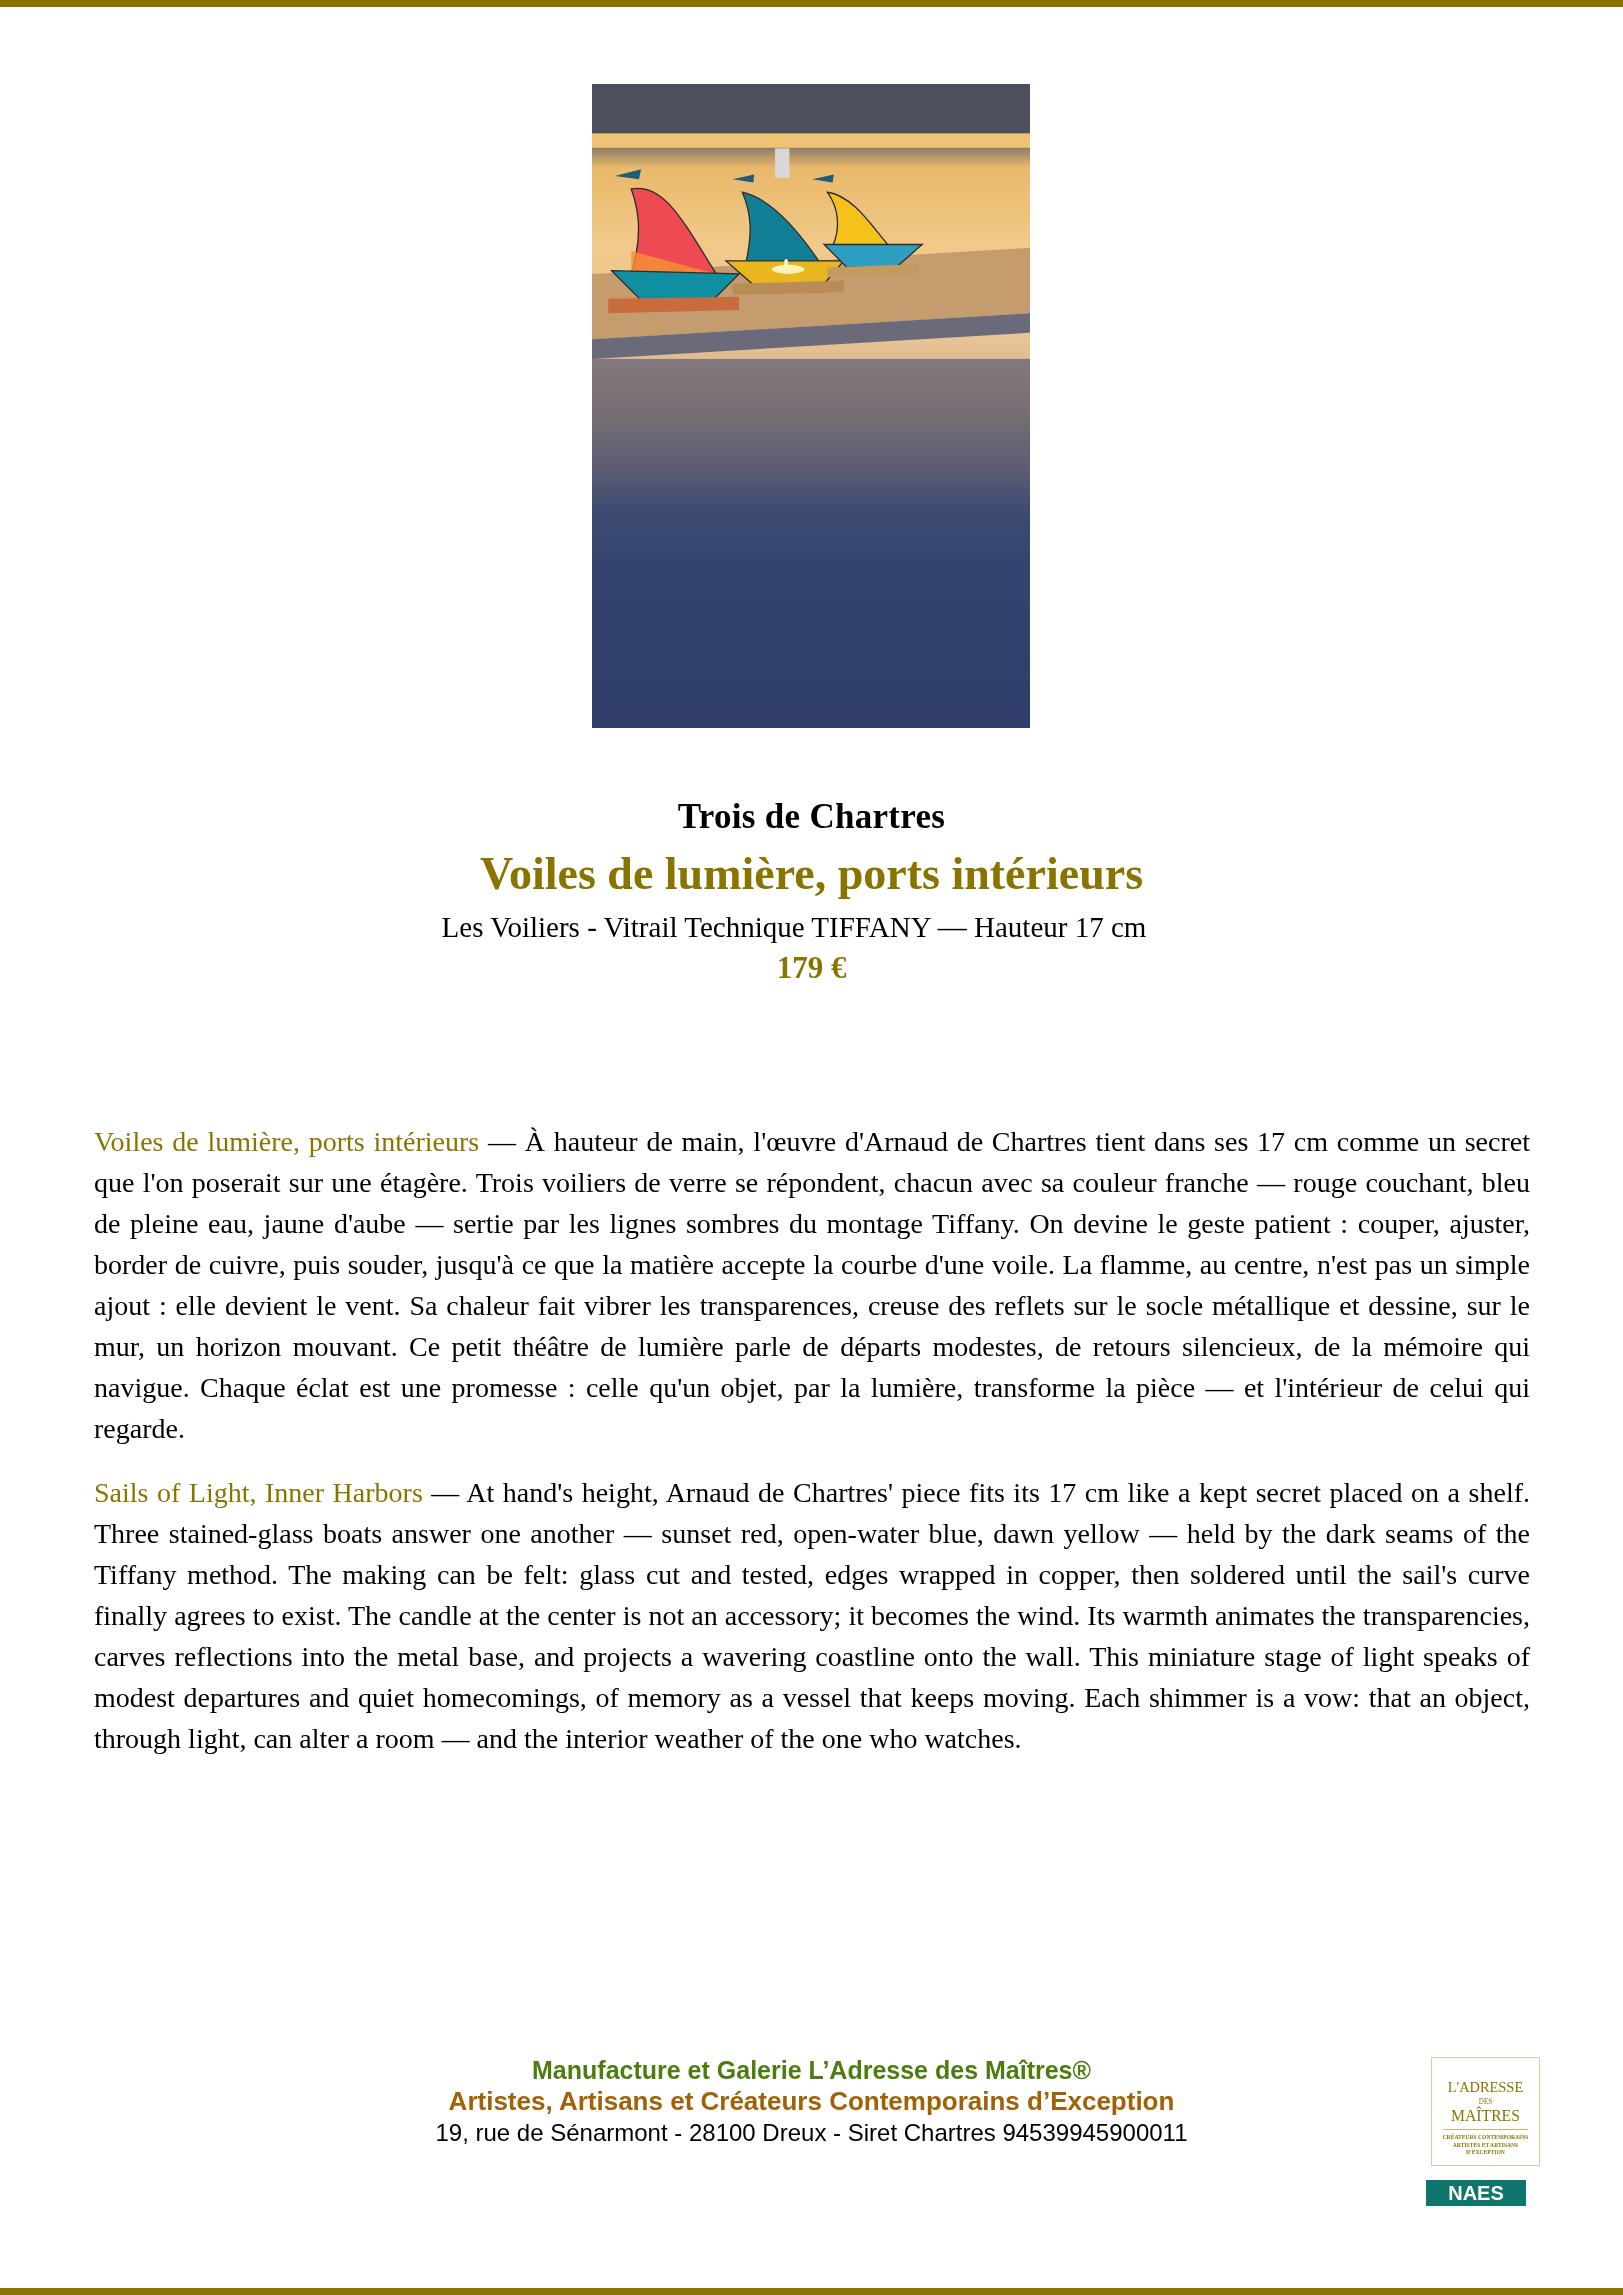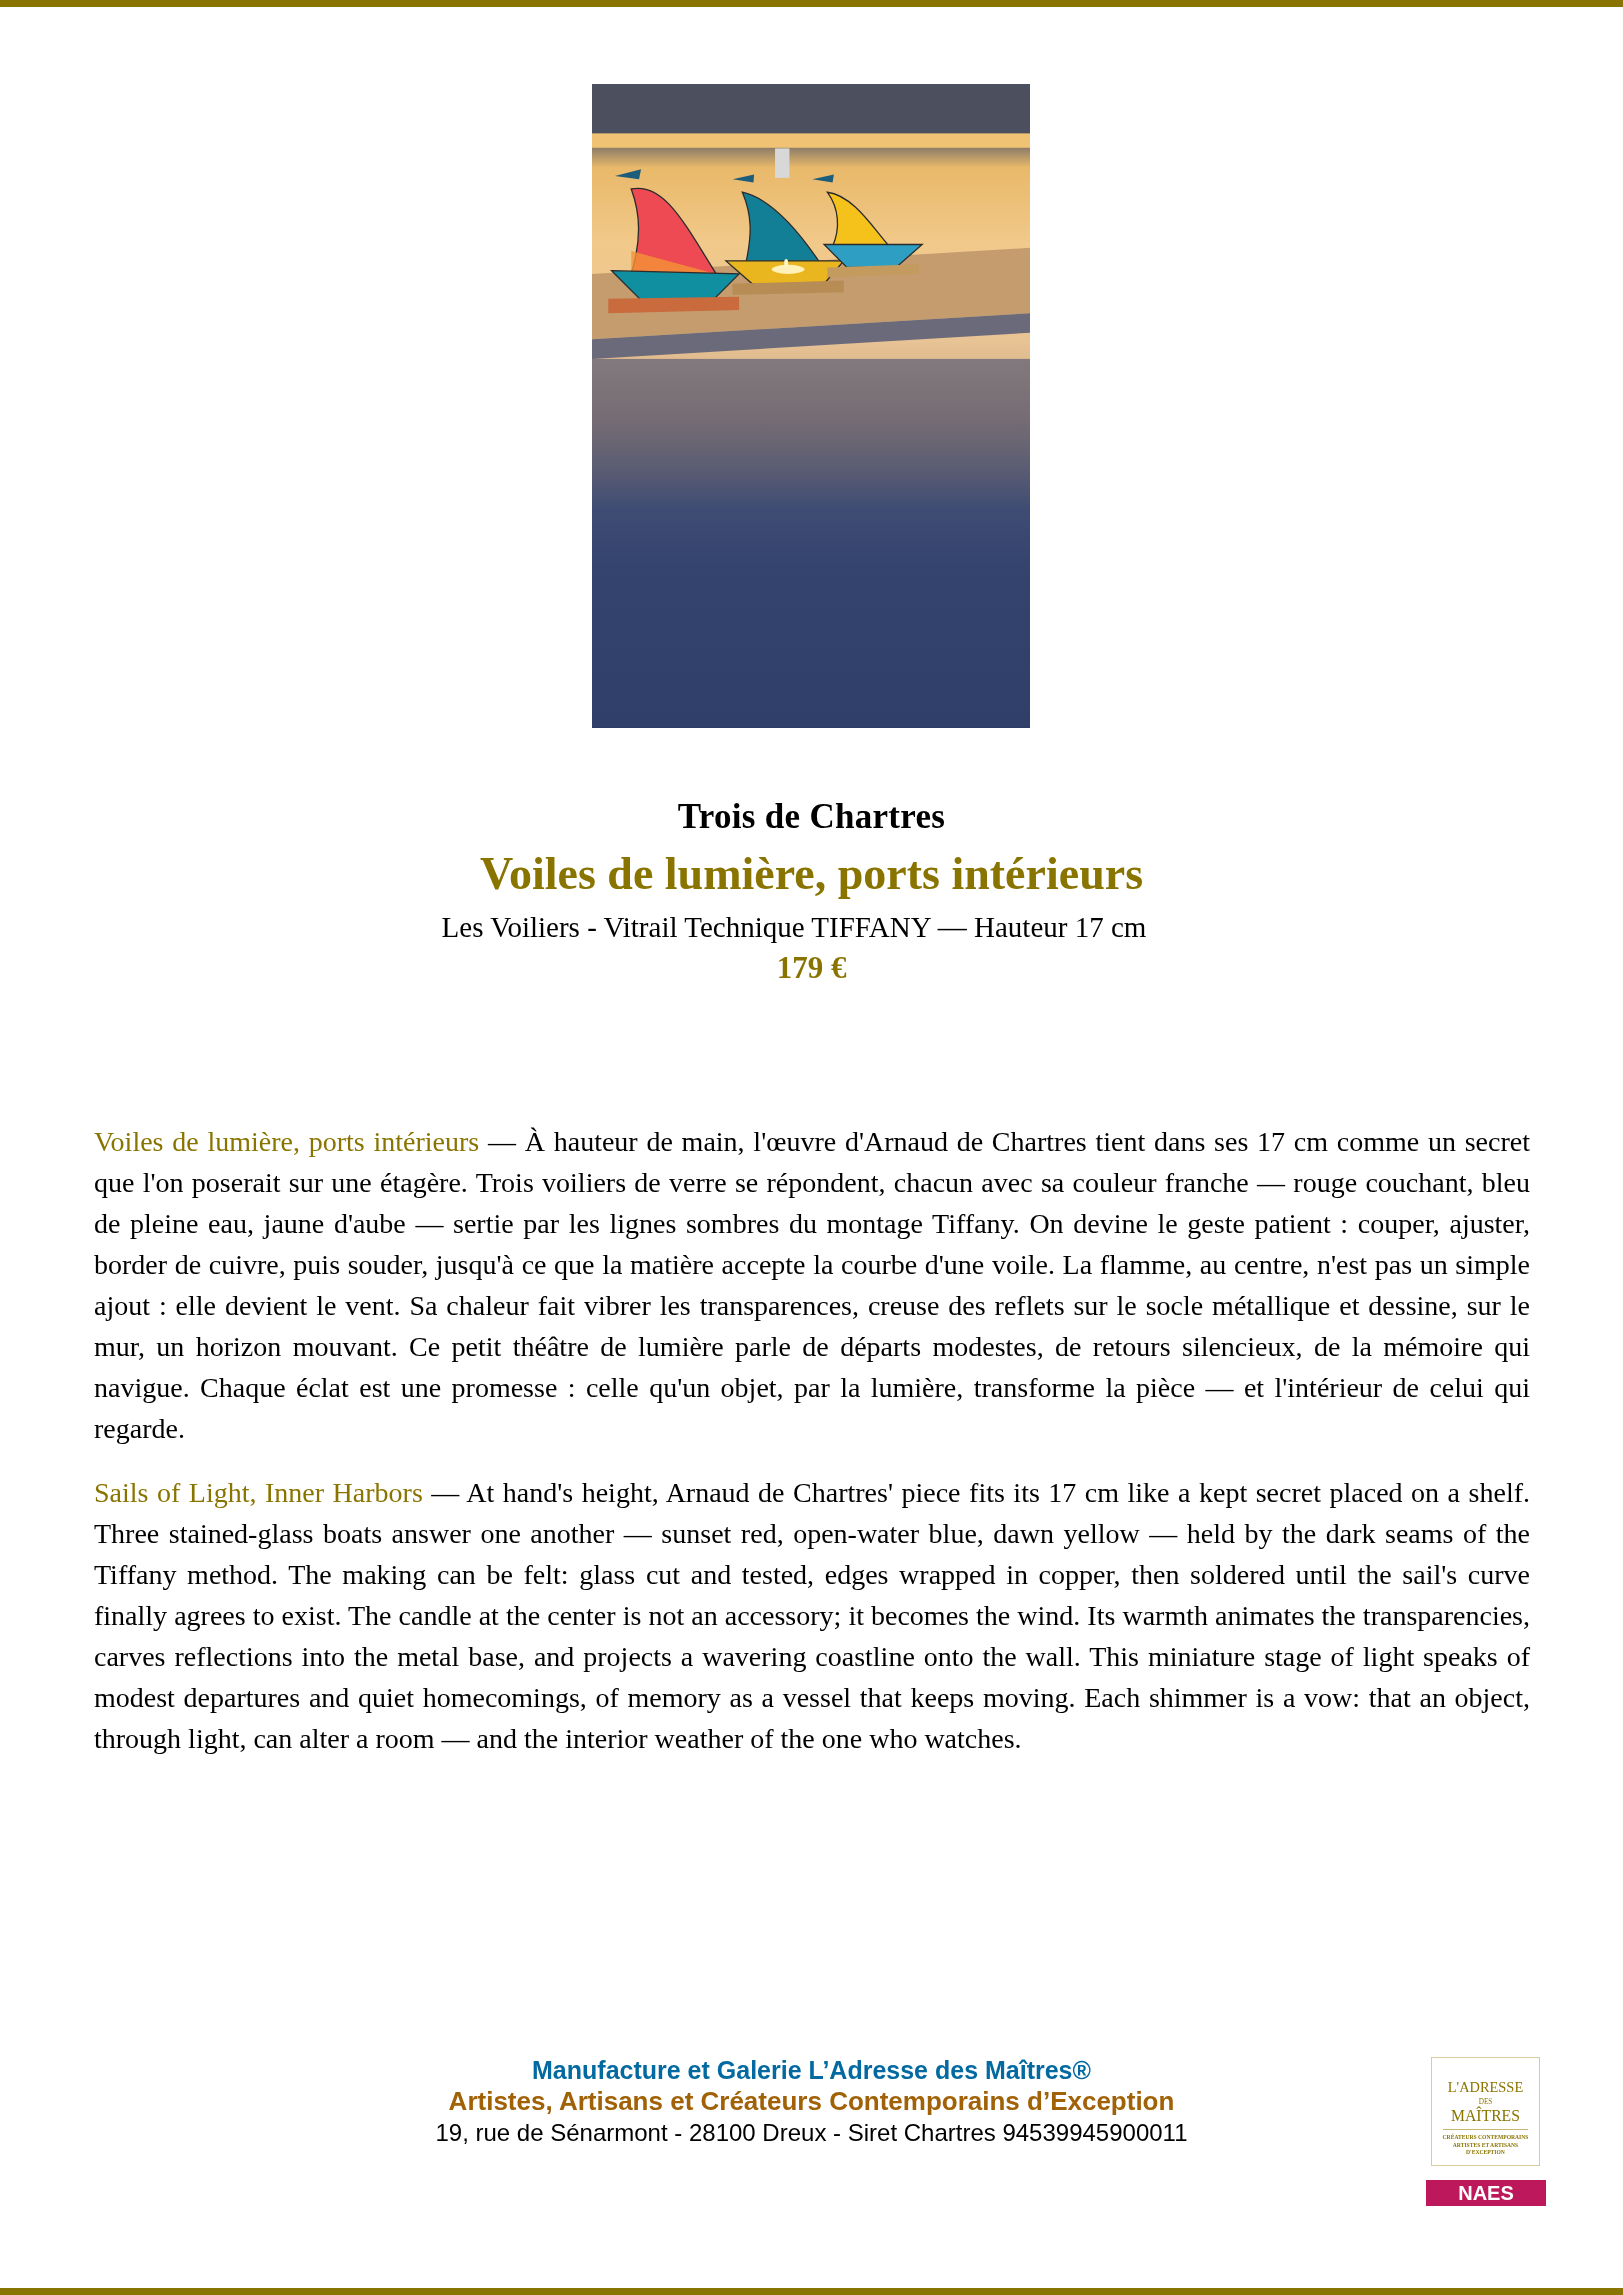--- a/index.html
+++ b/index.html
@@ -41,37 +41,37 @@
     text-align:justify; color:#000;
   }
   .desc.fr { top:1121px; }
   .desc.en { top:1472px; }
   .desc .lead { color:#8a7400; }
 
   .footer {
     position:absolute; left:0; width:1623px; top:2055px; text-align:center;
     font-family:"Liberation Sans", sans-serif;
   }
-  .footer .l1 { font-weight:bold; font-size:25px; color:#0369a1; line-height:31px; }
+  .footer .l1 { font-weight:bold; font-size:25px; color:#4d7c0f; line-height:31px; }
   .footer .l2 { font-size:24px; color:#000; line-height:31px; }
   .footer .l3 { font-weight:bold; font-size:26px; color:#a16207; line-height:31px; }
   .footer .l4 { font-size:24px; color:#000; line-height:31px; }
 
   .logo {
     position:absolute; left:1431px; top:2057px; width:109px; height:109px;
     border:1.3px solid #d8cc9e; box-sizing:border-box; text-align:center;
     font-family:"Liberation Serif", serif; color:#8a7400;
   }
   .logo .a { font-size:14.4px; margin-top:22px; line-height:15.7px; }
   .logo .b { font-size:7.2px; line-height:9.2px; margin-top:2px; }
   .logo .c { font-size:15.7px; line-height:17px; }
   .logo .rule { width:85px; height:0.7px; background:#c8b770; margin:5.2px auto 3.9px; }
   .logo .d { font-size:5.6px; line-height:7.9px; font-weight:bold; }
   .naes {
-    position:absolute; left:1426px; top:2180px; width:120px; height:26px; background:#be185d;
+    position:absolute; left:1426px; top:2180px; width:100px; height:26px; background:#0f766e;
     color:#fff; text-align:center; font-family:"Liberation Sans", sans-serif; font-weight:bold;
     font-size:20px; line-height:26px;
   }
 </style>
 </head>
 <body>
 
 <div class="bar top"></div>
 
 <div class="photo" title="Trois voiliers en vitrail Tiffany (rouge, bleu, jaune) illuminés par une bougie sur une étagère">

